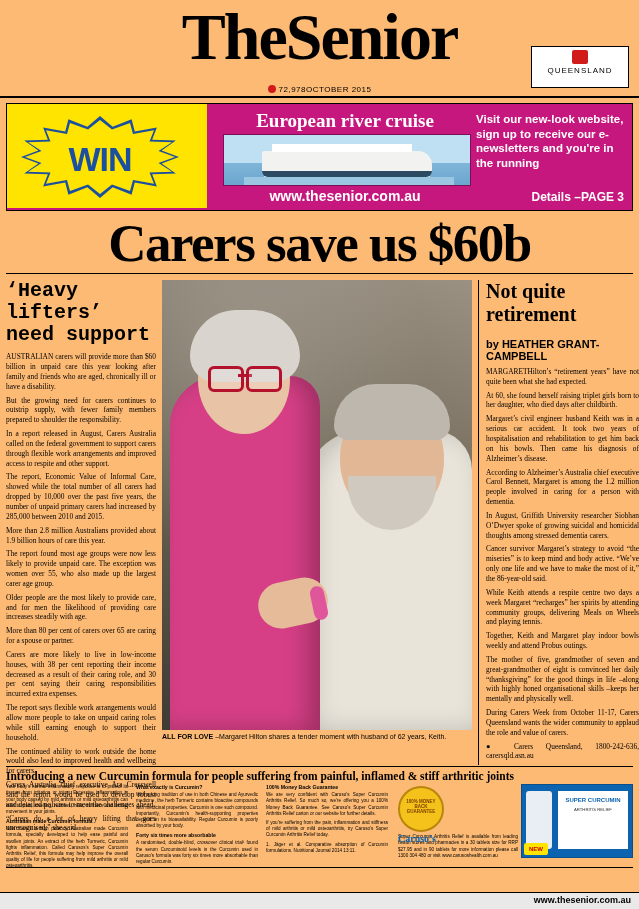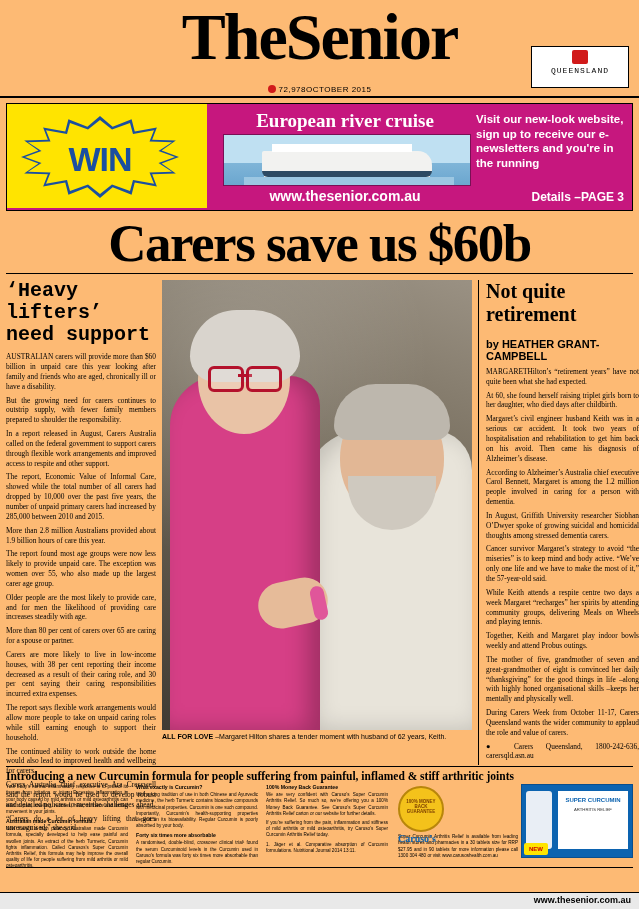--- a/index.html
+++ b/index.html
@@ -5,21 +5,21 @@
   html,body{margin:0;padding:0;background:#fff;}
   body{width:639px;height:909px;font-family:"Liberation Serif",serif;color:#000;overflow:hidden;}
   .page{position:relative;width:639px;height:909px;background:#fdba74;}
 
   
   .masthead{position:relative;height:96px;border-bottom:2px solid #000;}
   .masthead-title{position:absolute;left:0;right:0;top:4px;text-align:center;font-family:"Liberation Serif",serif;font-weight:bold;font-size:66px;letter-spacing:-2px;line-height:1;}
   .masthead-title .the{font-style:normal;}
   .state-badge{position:absolute;right:10px;top:46px;width:96px;height:40px;border:1px solid #000;background:#fff;text-align:center;}
   .state-badge .map{display:block;margin:3px auto 0;width:16px;height:14px;background:#d11a1a;border-radius:2px;}
-  .state-badge .lbl{display:block;font-family:Liberation Mono, monospace;font-size:8px;letter-spacing:1px;margin-top:2px;}
+  .state-badge .lbl{display:block;font-family:Liberation Sans, sans-serif;font-size:8px;letter-spacing:1px;margin-top:2px;}
   .issue-bar{position:absolute;left:0;right:0;bottom:2px;text-align:center;font-family:"Liberation Sans",sans-serif;font-size:8px;letter-spacing:.5px;}
   .issue-dot{display:inline-block;width:8px;height:8px;border-radius:50%;background:#d11a1a;vertical-align:-1px;margin-right:3px;}
 
   
   .promo{position:relative;margin:5px 6px 0;height:106px;background:#c6177e;border:1px solid #000;}
   .promo .yellow-panel{position:absolute;left:0;top:0;width:200px;height:104px;background:#ffe400;}
   .starburst{position:absolute;left:18px;top:16px;width:150px;height:74px;background:#ffe400;
     clip-path:polygon(50% 0%,58% 13%,70% 4%,72% 19%,86% 14%,83% 29%,98% 30%,89% 42%,100% 50%,89% 58%,98% 70%,83% 71%,86% 86%,72% 81%,70% 96%,58% 87%,50% 100%,42% 87%,30% 96%,28% 81%,14% 86%,17% 71%,2% 70%,11% 58%,0% 50%,11% 42%,2% 30%,17% 29%,14% 14%,28% 19%,30% 4%,42% 13%);
     border:0;}
   .starburst-outline{position:absolute;left:14px;top:12px;width:158px;height:82px;background:#1b4fa0;
@@ -175,24 +175,24 @@
         <span>–Margaret Hilton shares a tender moment with husband of 62 years, Keith.</span>
       </div>
     </div>
 
     <div class="col-right">
       <div class="kicker-right">Not quite retirement</div>
       <div class="byline">by HEATHER GRANT-CAMPBELL</div>
       <div class="bodytext">
         <p>MARGARETHilton’s “retirement years” have not quite been what she had expected.</p>
         <p>At 60, she found herself raising triplet girls born to her daughter, who died days after childbirth.</p>
-        <p>Margaret’s civil engineer husband Keith was in a serious car accident. It took two years of hospitalisation and rehabilitation to get him back on his avoid. Then came his diagnosis of Alzheimer’s disease.</p>
+        <p>Margaret’s civil engineer husband Keith was in a serious car accident. It took two years of hospitalisation and rehabilitation to get him back on his bowls. Then came his diagnosis of Alzheimer’s disease.</p>
         <p>According to Alzheimer’s Australia chief executive Carol Bennett, Margaret is among the 1.2 million people involved in caring for a person with dementia.</p>
         <p>In August, Griffith University researcher Siobhan O’Dwyer spoke of growing suicidal and homicidal thoughts among stressed dementia carers.</p>
-        <p>Cancer survivor Margaret’s strategy to avoid “the miseries” is to keep mind and body active. “We’ve only one life and we have to make the most of it,” the 57-year-old said.</p>
+        <p>Cancer survivor Margaret’s strategy to avoid “the miseries” is to keep mind and body active. “We’ve only one life and we have to make the most of it,” the 86-year-old said.</p>
         <p>While Keith attends a respite centre two days a week Margaret “recharges” her spirits by attending community groups, delivering Meals on Wheels and playing tennis.</p>
         <p>Together, Keith and Margaret play indoor bowls weekly and attend Probus outings.</p>
         <p>The mother of five, grandmother of seven and great-grandmother of eight is convinced her daily “thanksgiving” for the good things in life –along with highly honed organisational skills –keeps her mentally and physically well.</p>
         <p>During Carers Week from October 11-17, Carers Queensland wants the wider community to applaud the role and value of carers.</p>
         <p>● Carers Queensland, 1800-242-636, carersqld.asn.au</p>
       </div>
     </div>
 
   </div>
 

